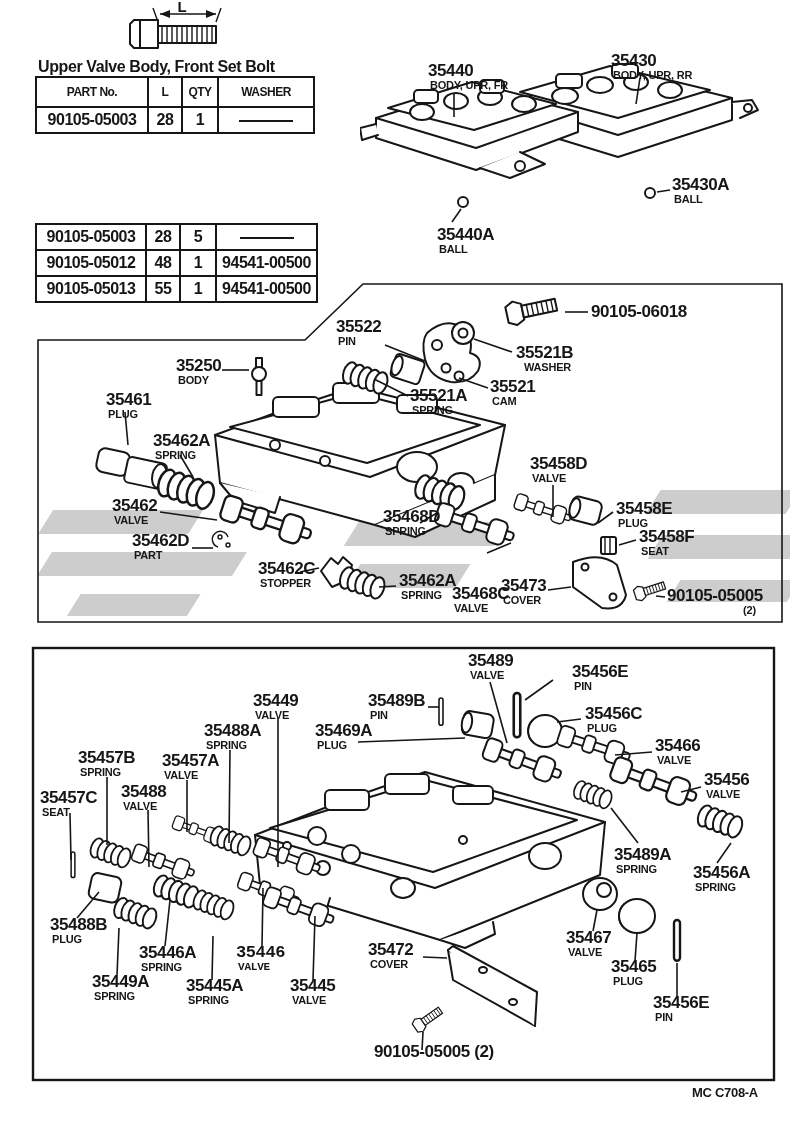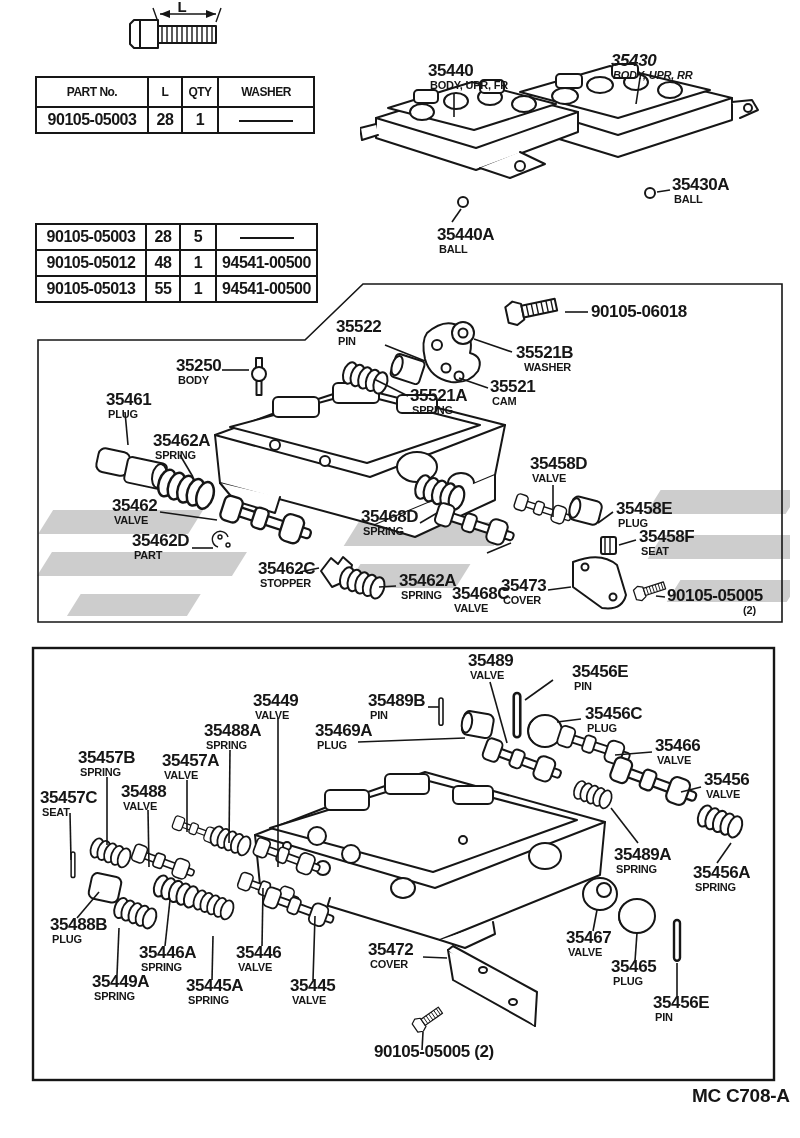--- a/index.html
+++ b/index.html
@@ -14,21 +14,21 @@
   .callout{position:absolute;white-space:nowrap;line-height:1;}
   .c-num{font-size:17px;letter-spacing:-0.4px;}
   .c-desc{font-size:11px;letter-spacing:-0.2px;margin-top:1px;margin-left:2px;}
   .tbl-title{position:absolute;font-size:16px;letter-spacing:-0.4px;}
   table.ptable{position:absolute;border-collapse:collapse;table-layout:fixed;
         font-size:16px;letter-spacing:-0.5px;}
   table.ptable td,table.ptable th{border:2px solid #161616;text-align:center;
         padding:0;height:24px;font-weight:bold;}
   table.ptable th{height:28px;font-size:12px;}
   .dash{display:inline-block;width:54px;border-top:2px solid #161616;vertical-align:middle;}
-  .footer-code{position:absolute;font-size:19px;letter-spacing:-0.3px;}
+  .footer-code{position:absolute;font-size:13px;letter-spacing:-0.3px;}
 </style>
 </head>
 <body>
 
 <div id="page">
 
   <svg style="left:120px;top:0px" width="120" height="56" viewBox="0 0 120 56">
     <g class="stk">
       <path d="M14,20 L38,20 L38,48 L14,48 L10,44 L10,24 Z"></path>
       <path d="M20,20 L20,48"></path>
@@ -37,20 +37,21 @@
     <g class="thin">
       <path d="M42,26 V43 M47,26 V43 M52,26 V43 M57,26 V43 M62,26 V43 M67,26 V43 M72,26 V43 M77,26 V43 M82,26 V43 M87,26 V43 M92,26 V43"></path>
       <path d="M40,14 L96,14"></path>
       <path d="M38,22 L33,8 M96,22 L101,8"></path>
     </g>
     <polygon fill="#161616" points="40,14 50,10 50,18"></polygon>
     <polygon fill="#161616" points="96,14 86,10 86,18"></polygon>
     <text x="62" y="12" font-size="15" text-anchor="middle" fill="#161616" font-weight="bold">L</text>
   </svg>
 
+  <div class="tbl-title" style="left:38px;top:58px">Upper Valve Body, Front Set Bolt</div>
   <table class="ptable" style="left:35px;top:76px;width:278px">
     <colgroup>
         <col style="width:112px">
         <col style="width:34px">
         <col style="width:36px">
         <col style="width:96px">
       </colgroup>
     <thead>
         <tr id="front-table-head">
           <th>PART No.</th>
@@ -430,21 +431,21 @@
       <path d="M398,317 L422,318"></path>
       <path d="M397,410 L398,392"></path>
     </g>
   </svg>
 
   <div class="overlay" id="callouts-top">
       <div class="callout" style="left: 428px; top: 62px;">
         <div class="c-num">35440</div>
         <div class="c-desc">BODY, UPR, FR</div>
       </div>
-      <div class="callout" style="left: 611px; top: 52px; font-style: italic;">
+      <div class="callout" style="left: 611px; top: 52px;">
         <div class="c-num">35430</div>
         <div class="c-desc">BODY, UPR, RR</div>
       </div>
       <div class="callout" style="left: 672px; top: 176px;">
         <div class="c-num">35430A</div>
         <div class="c-desc">BALL</div>
       </div>
       <div class="callout" style="left: 437px; top: 226px;">
         <div class="c-num">35440A</div>
         <div class="c-desc">BALL</div>
@@ -491,21 +492,21 @@
         <div class="c-desc">PART</div>
       </div>
       <div class="callout" style="left: 240px; top: 560px; margin-left: 18px;">
         <div class="c-num">35462C</div>
         <div class="c-desc">STOPPER</div>
       </div>
       <div class="callout" style="left: 399px; top: 572px;">
         <div class="c-num">35462A</div>
         <div class="c-desc">SPRING</div>
       </div>
-      <div class="callout" style="left: 361px; top: 508px;">
+      <div class="callout" style="left: 383px; top: 508px;">
         <div class="c-num">35468D</div>
         <div class="c-desc">SPRING</div>
       </div>
       <div class="callout" style="left: 452px; top: 540px; margin-top: 45px;">
         <div class="c-num">35468C</div>
         <div class="c-desc">VALVE</div>
       </div>
       <div class="callout" style="left: 530px; top: 455px;">
         <div class="c-num">35458D</div>
         <div class="c-desc">VALVE</div>
@@ -589,21 +590,21 @@
         <div class="c-desc">SPRING</div>
       </div>
       <div class="callout" style="left: 50px; top: 916px;">
         <div class="c-num">35488B</div>
         <div class="c-desc">PLUG</div>
       </div>
       <div class="callout" style="left: 139px; top: 944px;">
         <div class="c-num">35446A</div>
         <div class="c-desc">SPRING</div>
       </div>
-      <div class="callout" style="left: 236px; top: 944px;">
+      <div class="callout" style="left: 236px; top: 944px; font-family: Liberation Mono, monospace;">
         <div class="c-num">35446</div>
         <div class="c-desc">VALVE</div>
       </div>
       <div class="callout" style="left: 92px; top: 973px;">
         <div class="c-num">35449A</div>
         <div class="c-desc">SPRING</div>
       </div>
       <div class="callout" style="left: 186px; top: 977px;">
         <div class="c-num">35445A</div>
         <div class="c-desc">SPRING</div>

